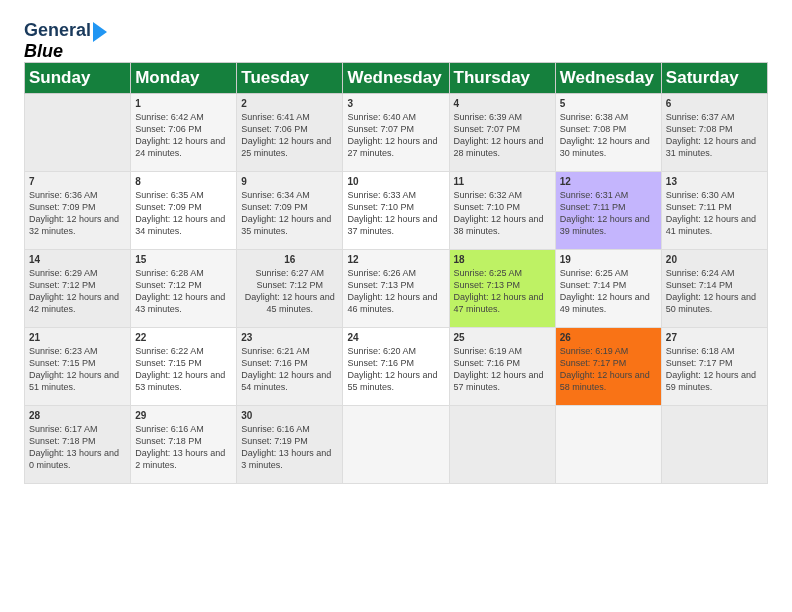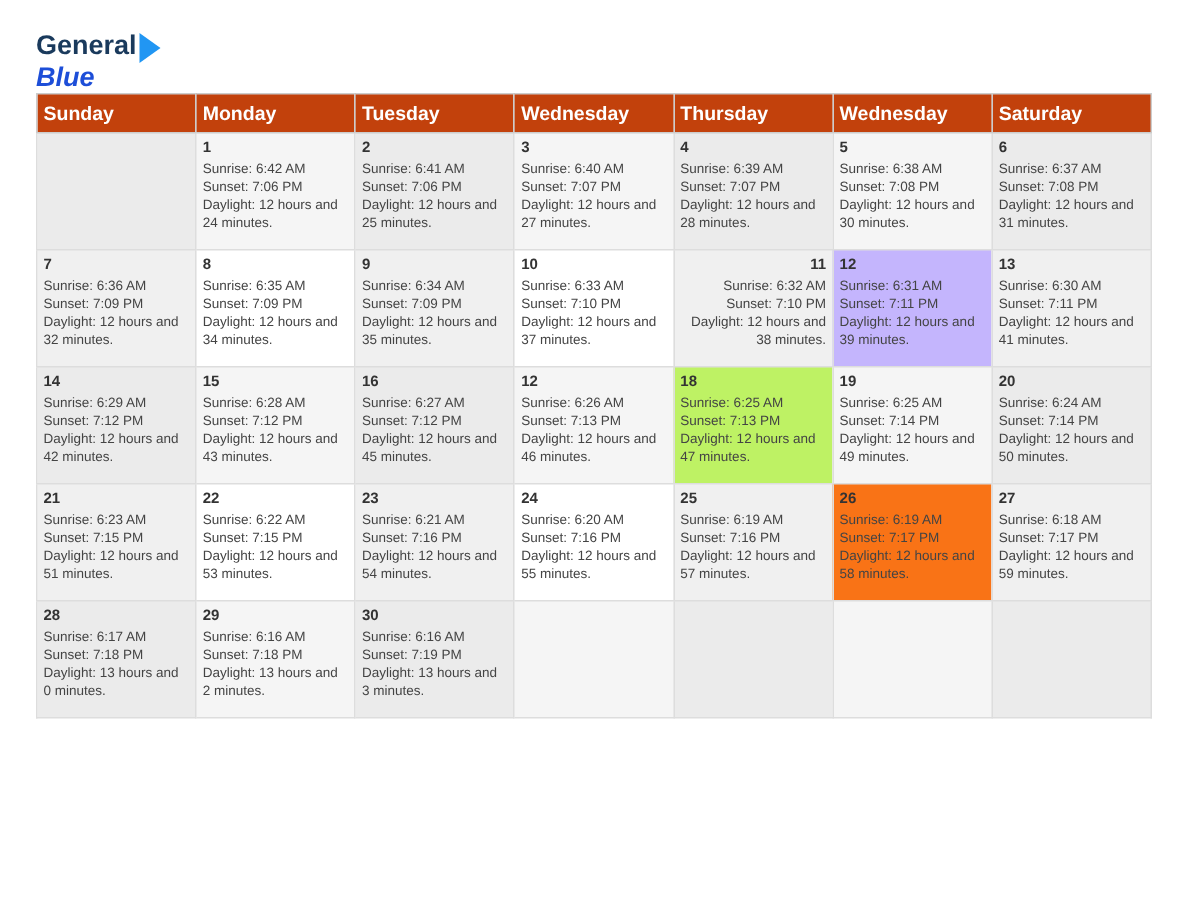--- a/index.html
+++ b/index.html
@@ -49,23 +49,23 @@
     .location-title {
       font-size: 16px;
       color: #1a3a5c;
     }
     table {
       width: 100%;
       border-collapse: collapse;
       table-layout: fixed;
     }
     thead tr th {
-      background-color: #c2410c;
+      background-color: #15803d;
       color: white;
-      font-size: 13px;
+      font-size: 17px;
       font-weight: bold;
       padding: 5px 4px;
       text-align: left;
       border: 1px solid #ccc;
     }
     tbody tr td {
       border: 1px solid #ddd;
       vertical-align: top;
       padding: 4px 4px;
       font-size: 9.2px;
@@ -98,21 +98,21 @@
 <body>
 
 <div class="page">
   <div class="header">
     <div class="logo">
       <div style="display:flex;flex-direction:column;align-items:flex-start;">
         <div style="display:flex;align-items:center;">
           <span class="logo-text">General</span>
           <div class="logo-arrow"></div>
         </div>
-        <span class="logo-text" style="color:#1d4ed8;font-style:italic;">Blue</span>
+        <span class="logo-text" style="color:#000000;font-style:italic;">Blue</span>
       </div>
     </div>
     <div class="title-block">
       <div class="month-title"></div>
       <div class="location-title"></div>
     </div>
   </div>
 
   <table>
     <thead>
@@ -164,21 +164,21 @@
             <div class="cell-content">Sunrise: 6:35 AM<br>Sunset: 7:09 PM<br>Daylight: 12 hours and<br>34 minutes.</div>
           </td>
           <td style="background: rgb(240, 240, 240);">
             <span class="day-num">9</span>
             <div class="cell-content">Sunrise: 6:34 AM<br>Sunset: 7:09 PM<br>Daylight: 12 hours and<br>35 minutes.</div>
           </td>
           <td style="background: rgb(255, 255, 255);">
             <span class="day-num">10</span>
             <div class="cell-content">Sunrise: 6:33 AM<br>Sunset: 7:10 PM<br>Daylight: 12 hours and<br>37 minutes.</div>
           </td>
-          <td style="background: rgb(240, 240, 240); text-align: right;">
+          <td style="background: rgb(240, 240, 240);">
             <span class="day-num">11</span>
             <div class="cell-content">Sunrise: 6:32 AM<br>Sunset: 7:10 PM<br>Daylight: 12 hours and<br>38 minutes.</div>
           </td>
           <td style="background: #c4b5fd;">
             <span class="day-num">12</span>
             <div class="cell-content">Sunrise: 6:31 AM<br>Sunset: 7:11 PM<br>Daylight: 12 hours and<br>39 minutes.</div>
           </td>
           <td style="background: rgb(240, 240, 240);">
             <span class="day-num">13</span>
             <div class="cell-content">Sunrise: 6:30 AM<br>Sunset: 7:11 PM<br>Daylight: 12 hours and<br>41 minutes.</div>
@@ -186,21 +186,21 @@
         </tr>
         <tr>
           <td style="background: rgb(235, 235, 235);">
             <span class="day-num">14</span>
             <div class="cell-content">Sunrise: 6:29 AM<br>Sunset: 7:12 PM<br>Daylight: 12 hours and<br>42 minutes.</div>
           </td>
           <td style="background: rgb(245, 245, 245);">
             <span class="day-num">15</span>
             <div class="cell-content">Sunrise: 6:28 AM<br>Sunset: 7:12 PM<br>Daylight: 12 hours and<br>43 minutes.</div>
           </td>
-          <td style="background: rgb(235, 235, 235);">
+          <td style="background: rgb(235, 235, 235); text-align: center;">
             <span class="day-num">16</span>
             <div class="cell-content">Sunrise: 6:27 AM<br>Sunset: 7:12 PM<br>Daylight: 12 hours and<br>45 minutes.</div>
           </td>
           <td style="background: rgb(245, 245, 245);">
             <span class="day-num">12</span>
             <div class="cell-content">Sunrise: 6:26 AM<br>Sunset: 7:13 PM<br>Daylight: 12 hours and<br>46 minutes.</div>
           </td>
           <td style="background: #bef264;">
             <span class="day-num">18</span>
             <div class="cell-content">Sunrise: 6:25 AM<br>Sunset: 7:13 PM<br>Daylight: 12 hours and<br>47 minutes.</div>

